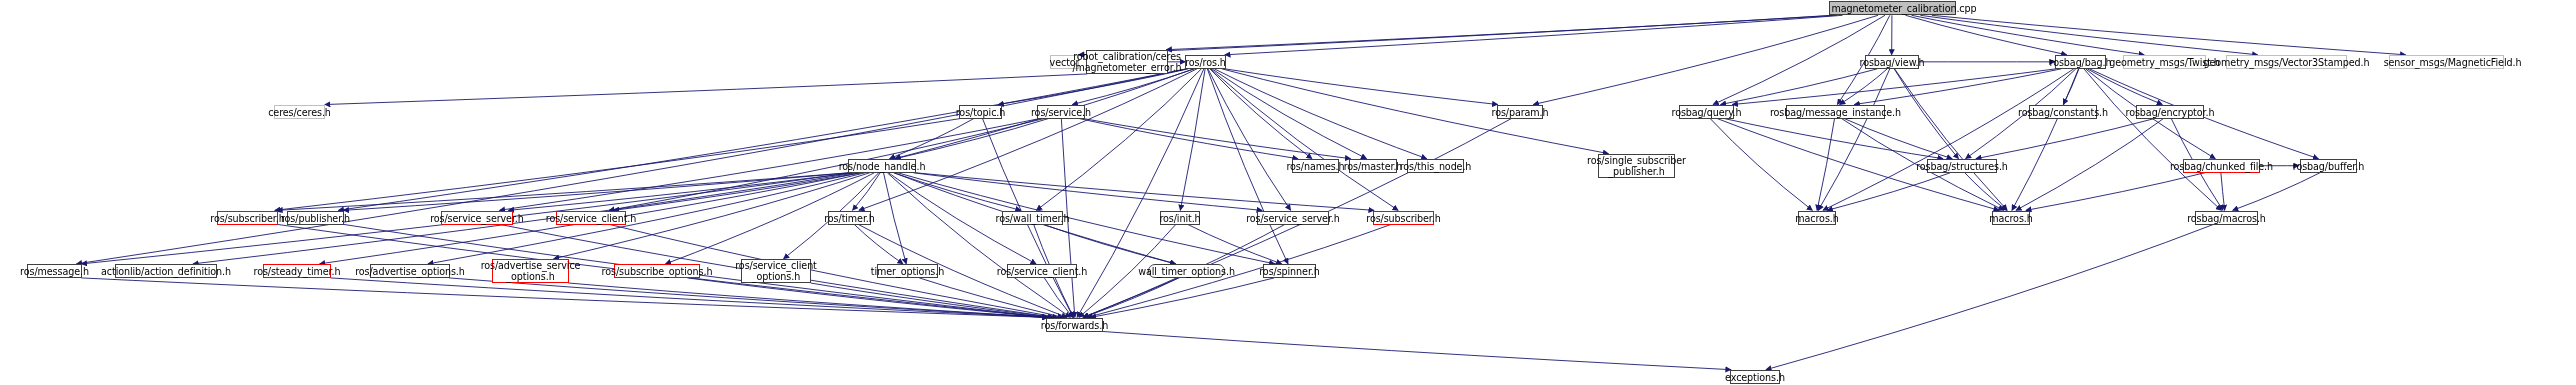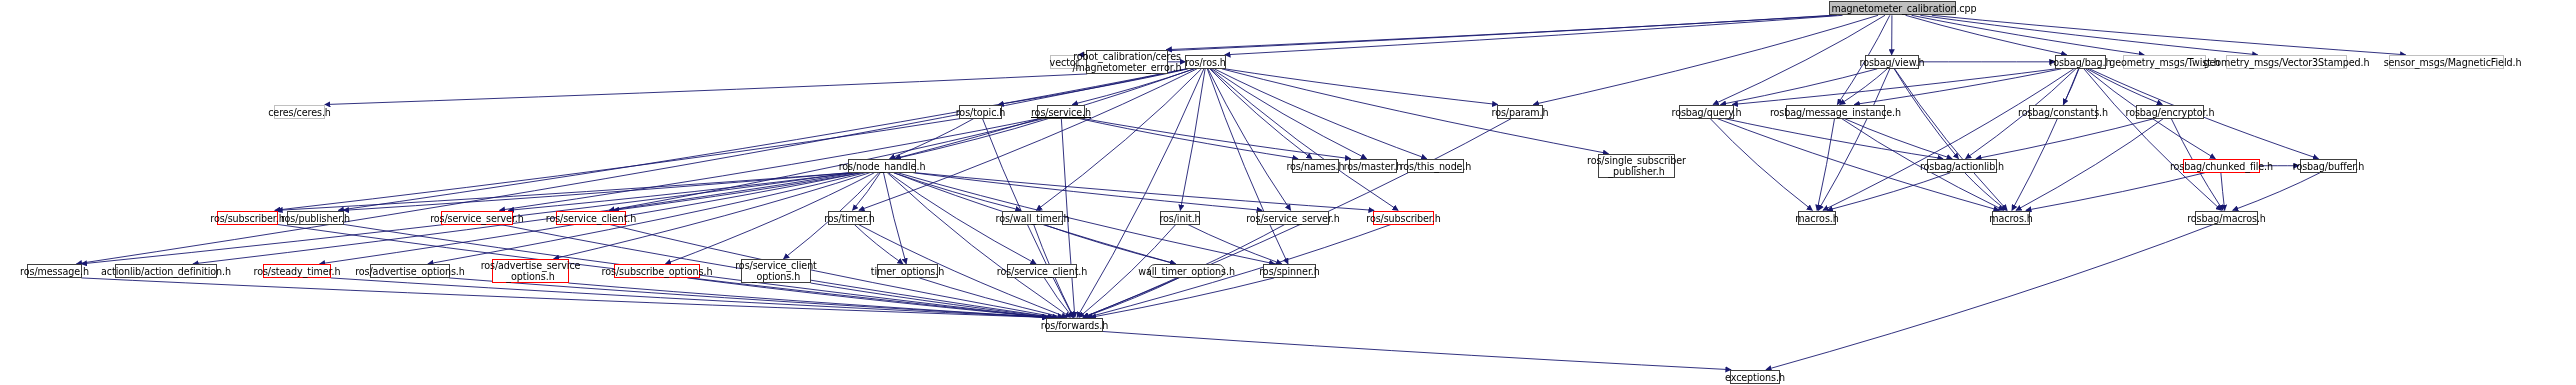--- a/index.html
+++ b/index.html
@@ -166,33 +166,33 @@
       <div class="node n-dark" style="left: 1086px; top: 50px; width: 82px; height: 24px;">robot_calibration/ceres
 /magnetometer_error.h</div>
       <div class="node n-dark" style="left: 1185px; top: 55px; width: 41px; height: 14px;">ros/ros.h</div>
       <div class="node n-dark" style="left: 1865px; top: 55px; width: 54px; height: 14px;">rosbag/view.h</div>
       <div class="node n-dark" style="left: 2055px; top: 55px; width: 51px; height: 14px;">rosbag/bag.h</div>
       <div class="node n-plain" style="left: 2123px; top: 55px; width: 83px; height: 14px;">geometry_msgs/Twist.h</div>
       <div class="node n-plain" style="left: 2226px; top: 55px; width: 121px; height: 14px;">geometry_msgs/Vector3Stamped.h</div>
       <div class="node n-plain" style="left: 2389px; top: 55px; width: 115px; height: 14px; padding-left: 12px;">sensor_msgs/MagneticField.h</div>
       <div class="node n-plain" style="left: 274px; top: 105px; width: 51px; height: 14px;">ceres/ceres.h</div>
       <div class="node n-dark" style="left: 959px; top: 105px; width: 43px; height: 14px;">ros/topic.h</div>
-      <div class="node n-dark" style="left: 1037px; top: 105px; width: 48px; height: 14px; text-decoration: underline;">ros/service.h</div>
+      <div class="node n-dark" style="left: 1037px; top: 105px; width: 48px; height: 14px;">ros/service.h</div>
       <div class="node n-dark" style="left: 1497px; top: 105px; width: 46px; height: 14px;">ros/param.h</div>
       <div class="node n-dark" style="left: 1679px; top: 105px; width: 55px; height: 14px;">rosbag/query.h</div>
       <div class="node n-dark" style="left: 1786px; top: 105px; width: 99px; height: 14px;">rosbag/message_instance.h</div>
       <div class="node n-dark" style="left: 2029px; top: 105px; width: 68px; height: 14px;">rosbag/constants.h</div>
       <div class="node n-dark" style="left: 2136px; top: 105px; width: 68px; height: 14px;">rosbag/encryptor.h</div>
       <div class="node n-dark" style="left: 848px; top: 159px; width: 68px; height: 14px;">ros/node_handle.h</div>
       <div class="node n-dark" style="left: 1292px; top: 159px; width: 47px; height: 14px; text-align: center;">ros/names.h</div>
       <div class="node n-dark" style="left: 1349px; top: 159px; width: 48px; height: 14px;">ros/master.h</div>
       <div class="node n-dark" style="left: 1407px; top: 159px; width: 57px; height: 14px;">ros/this_node.h</div>
       <div class="node n-dark" style="left: 1598px; top: 154px; width: 77px; height: 24px;">ros/single_subscriber
 _publisher.h</div>
-      <div class="node n-dark" style="left: 1927px; top: 159px; width: 70px; height: 14px;">rosbag/actionlib.h</div>
+      <div class="node n-dark" style="left: 1927px; top: 159px; width: 70px; height: 14px;">rosbag/structures.h</div>
       <div class="node n-red" style="left: 2183px; top: 159px; width: 77px; height: 14px;">rosbag/chunked_file.h</div>
       <div class="node n-dark" style="left: 2300px; top: 159px; width: 57px; height: 14px;">rosbag/buffer.h</div>
       <div class="node n-red" style="left: 217px; top: 211px; width: 61px; height: 14px;">ros/subscriber.h</div>
       <div class="node n-dark" style="left: 287px; top: 211px; width: 57px; height: 14px;">ros/publisher.h</div>
       <div class="node n-red" style="left: 441px; top: 211px; width: 72px; height: 14px;">ros/service_server.h</div>
       <div class="node n-red" style="left: 556px; top: 211px; width: 70px; height: 14px;">ros/service_client.h</div>
       <div class="node n-dark" style="left: 828px; top: 211px; width: 43px; height: 14px;">ros/timer.h</div>
       <div class="node n-dark" style="left: 1002px; top: 211px; width: 61px; height: 14px;">ros/wall_timer.h</div>
       <div class="node n-dark" style="left: 1160px; top: 211px; width: 40px; height: 14px;">ros/init.h</div>
       <div class="node n-dark" style="left: 1257px; top: 211px; width: 72px; height: 14px;">ros/service_server.h</div>

